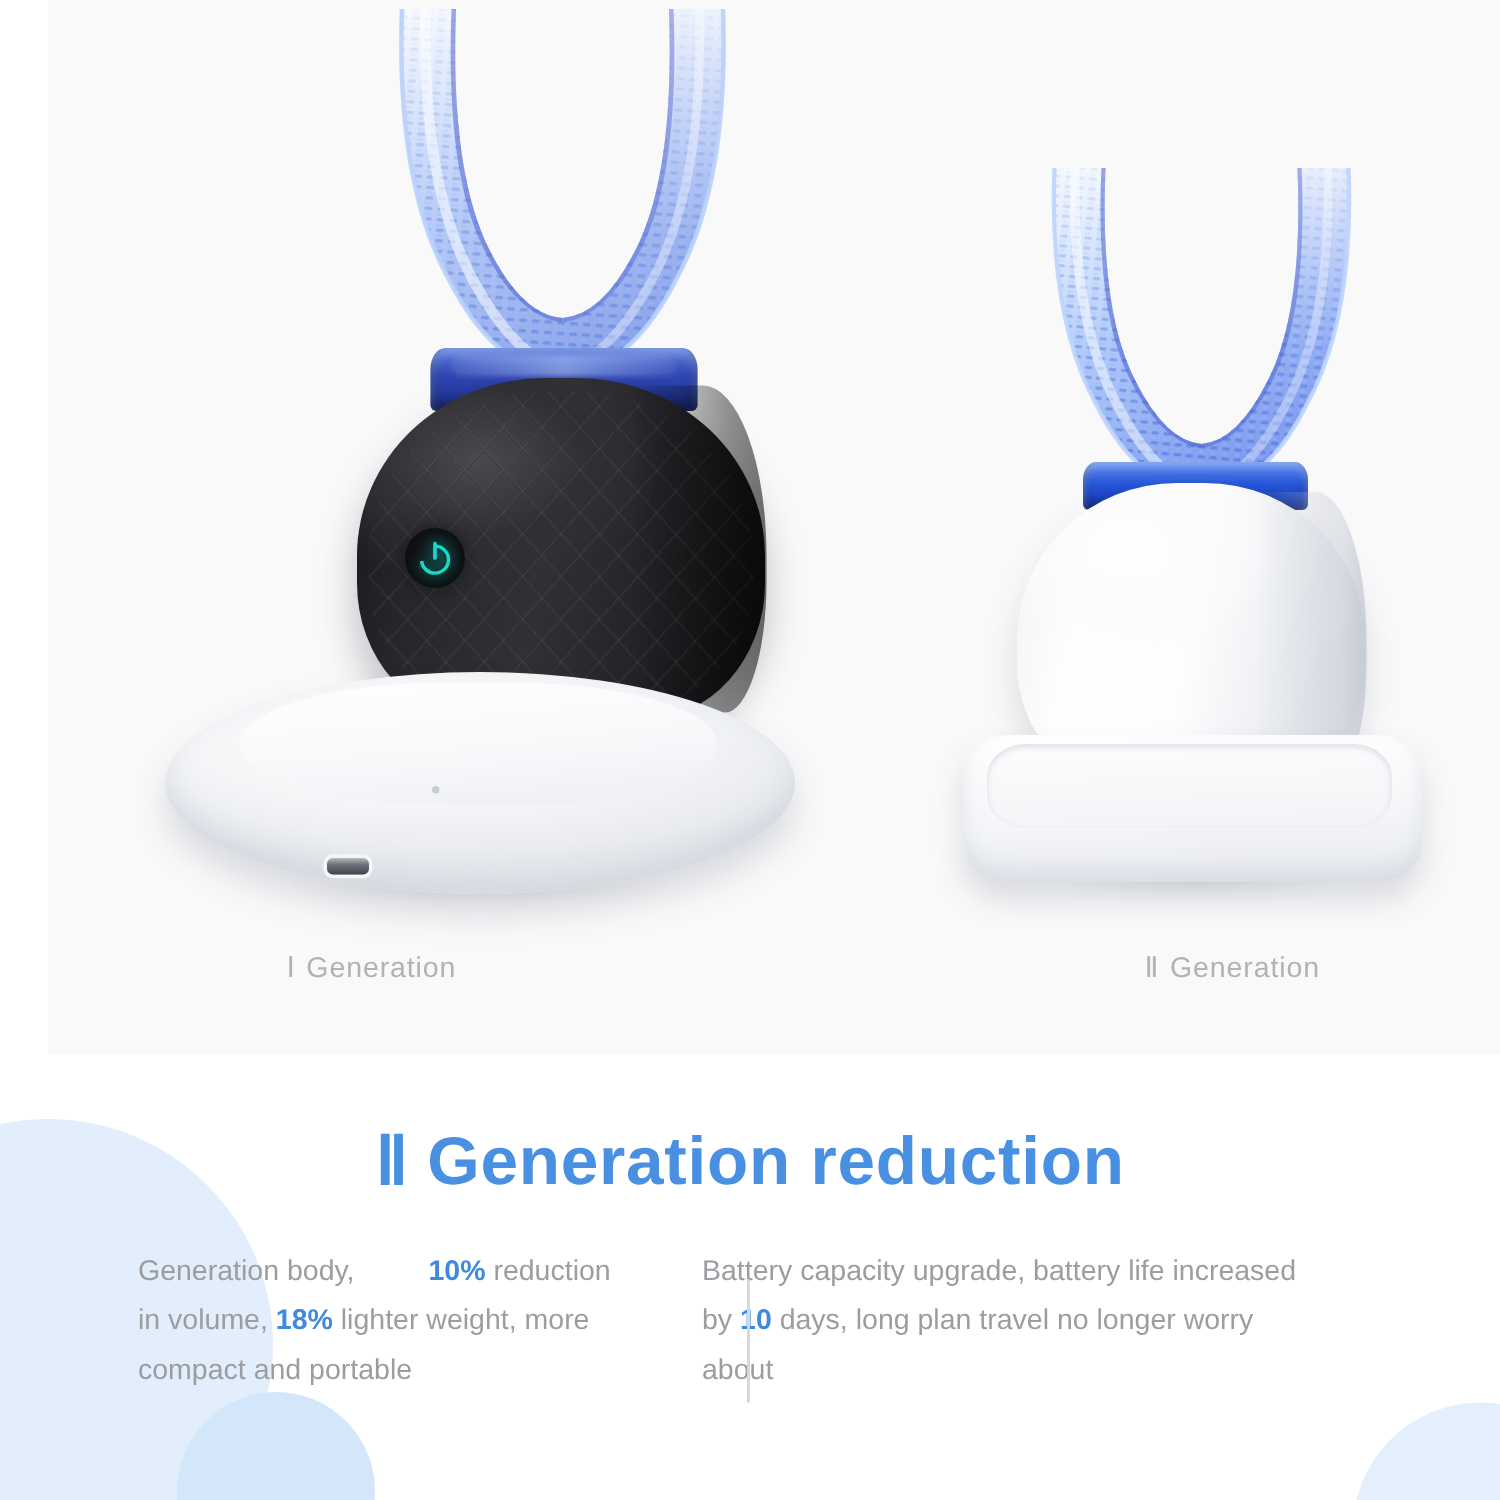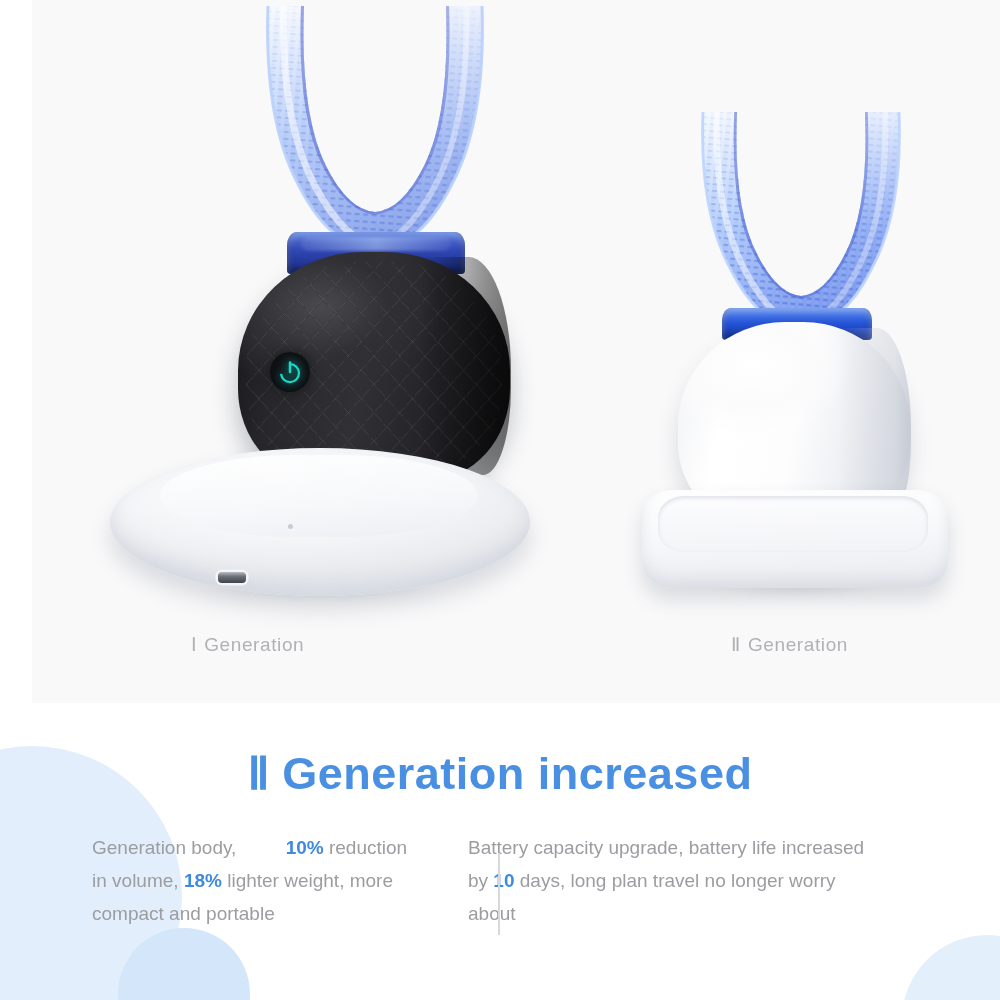--- a/index.html
+++ b/index.html
@@ -197,21 +197,21 @@
   
   .caption {
     position:absolute;
     font-size: 19px;
     color: #b0b2b5;
     letter-spacing: .6px;
     white-space: nowrap;
   }
   .caption .numeral { margin-right: 7px; font-family: "Liberation Serif", serif; }
   #caption-gen1 { left: 159px; top: 633px; }
-  #caption-gen2 { left: 699px; top: 633px; }
+  #caption-gen2 { left: 731px; top: 633px; }
 
   
   .advantages-section {
     position:absolute;
     left:0; top:703px;
     width:1000px; height:297px;
     background:#ffffff;
     overflow:hidden;
   }
   .blob { position:absolute; border-radius:50%; }
@@ -381,21 +381,21 @@
     </div>
   </section>
 
   <section class="advantages-section">
 
     <div class="blob blob-a"></div>
     <div class="blob blob-b"></div>
     <div class="blob blob-c"></div>
 
     <h1 class="advantages-title" style="color: rgb(74, 144, 226);">
-      <span class="numeral">Ⅱ</span><span>Generation increased</span>
+      <span class="numeral">Ⅱ</span><span>Generation reduction</span>
     </h1>
 
     <div class="columns">
       <p class="col col-left" id="col-0"><span>Generation body, </span><span class="hl" style="color: rgb(61, 138, 224); margin-left: 44px;">10%</span><span> reduction in volume, </span><span class="hl" style="color: rgb(61, 138, 224);">18%</span><span> lighter weight, more compact and portable</span></p>
       <p class="col col-right" id="col-1"><span>Battery capacity upgrade, battery life increased by </span><span class="hl" style="color: rgb(61, 138, 224);">10</span><span> days, long plan travel no longer worry about</span></p>
     </div>
 
     <div class="col-divider"></div>
   </section>
 

